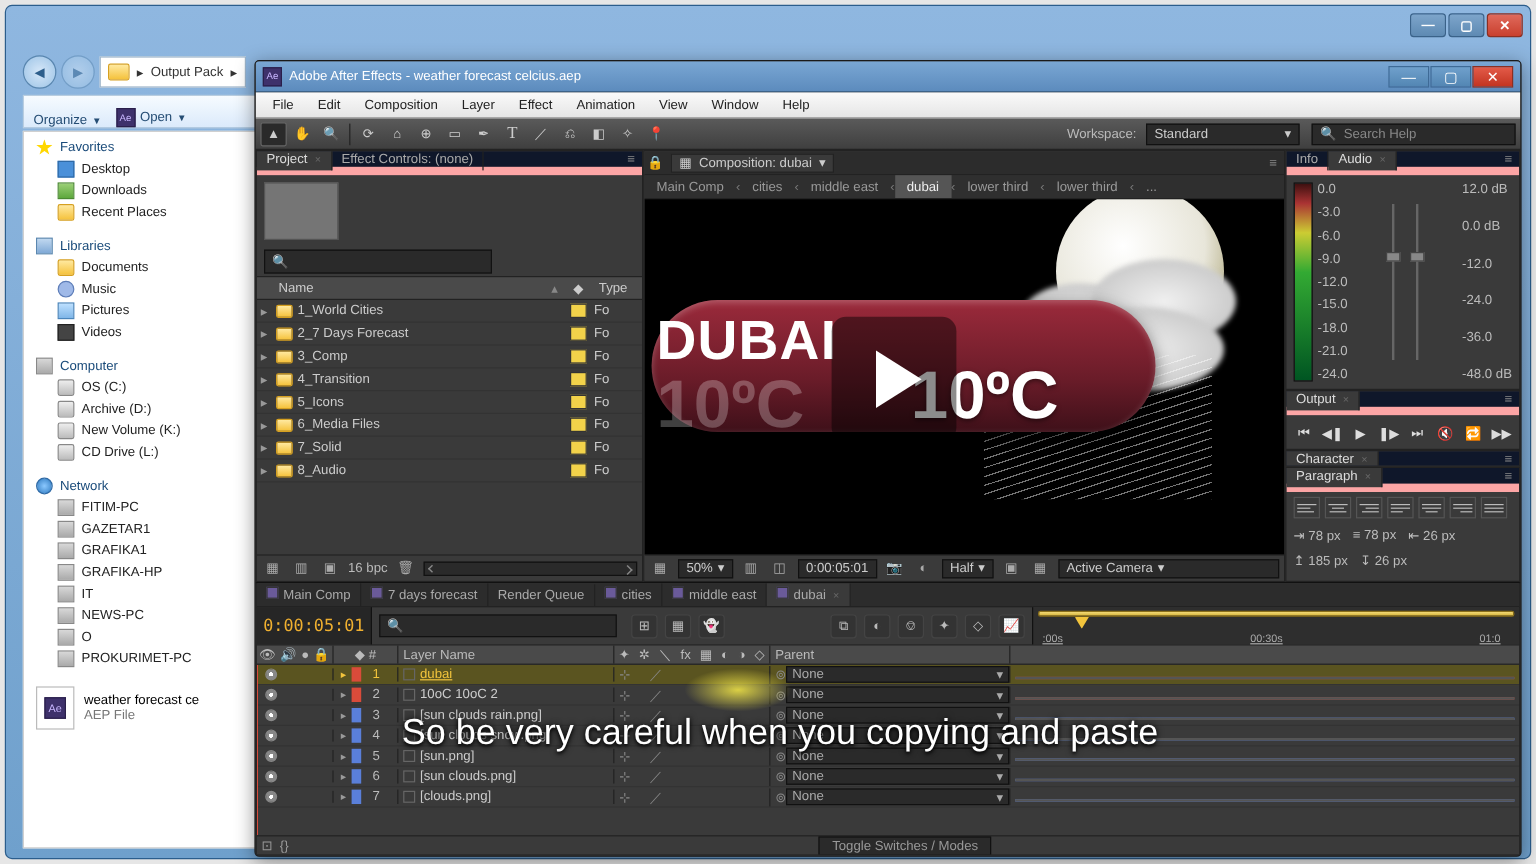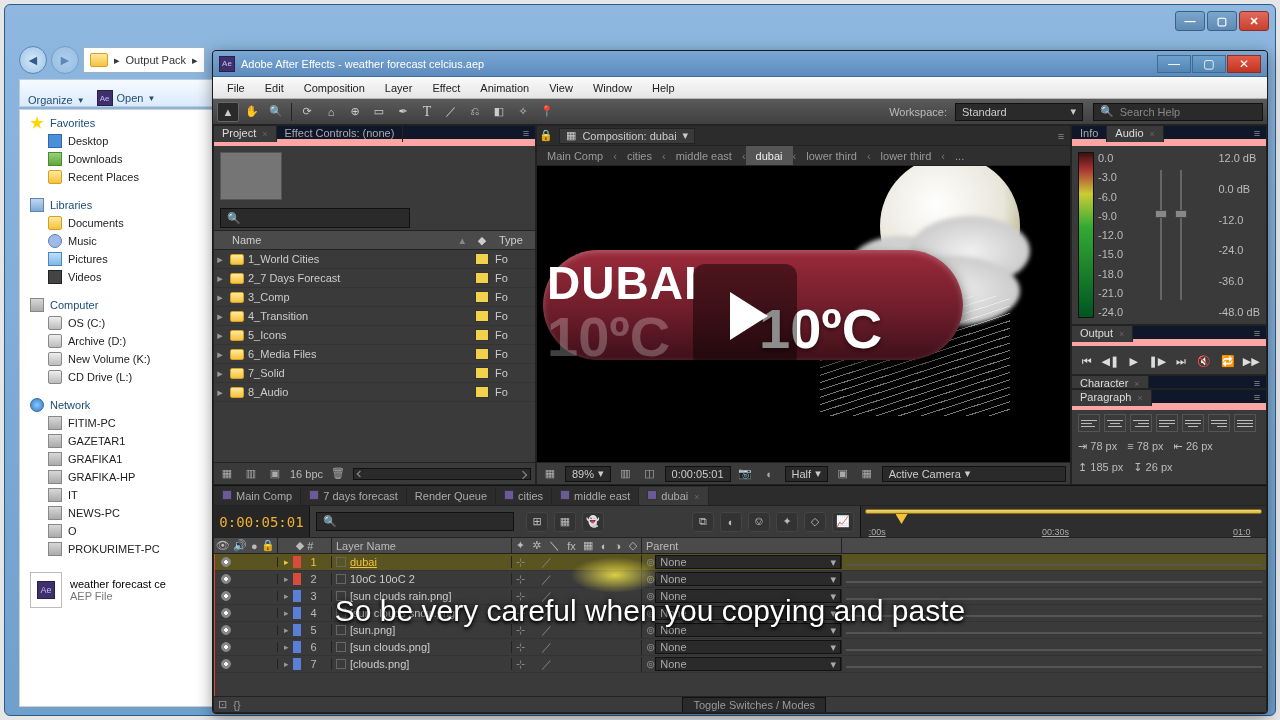--- a/index.html
+++ b/index.html
@@ -501,21 +501,21 @@
         <div class="rain"></div>
         <div class="lower-pill"></div>
         <div class="city-text">DUBAI</div>
         <div class="temp-ghost">10ºC</div>
         <div class="temp-main">10ºC</div>
         <div class="play-badge"></div>
       </div>
       <div class="comp-footer">
         <div class="sbtn">▦</div>
         <div class="dd">
-            <span>89%</span>
+            <span>50%</span>
             <span>▾</span>
           </div>
         <div class="sbtn">▥</div>
         <div class="sbtn">◫</div>
         <div class="tc">0:00:05:01</div>
         <div class="sbtn">📷</div>
         <div class="sbtn">◐</div>
         <div class="dd">
             <span>Half</span>
             <span>▾</span>

